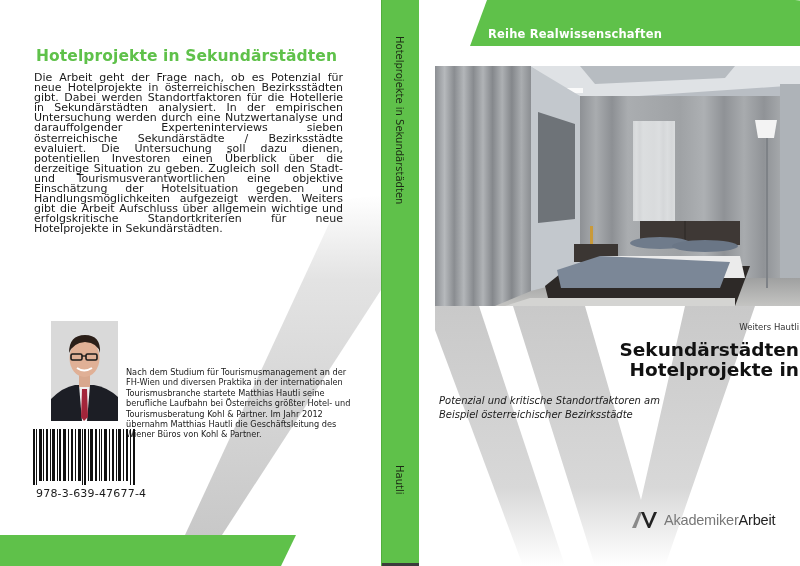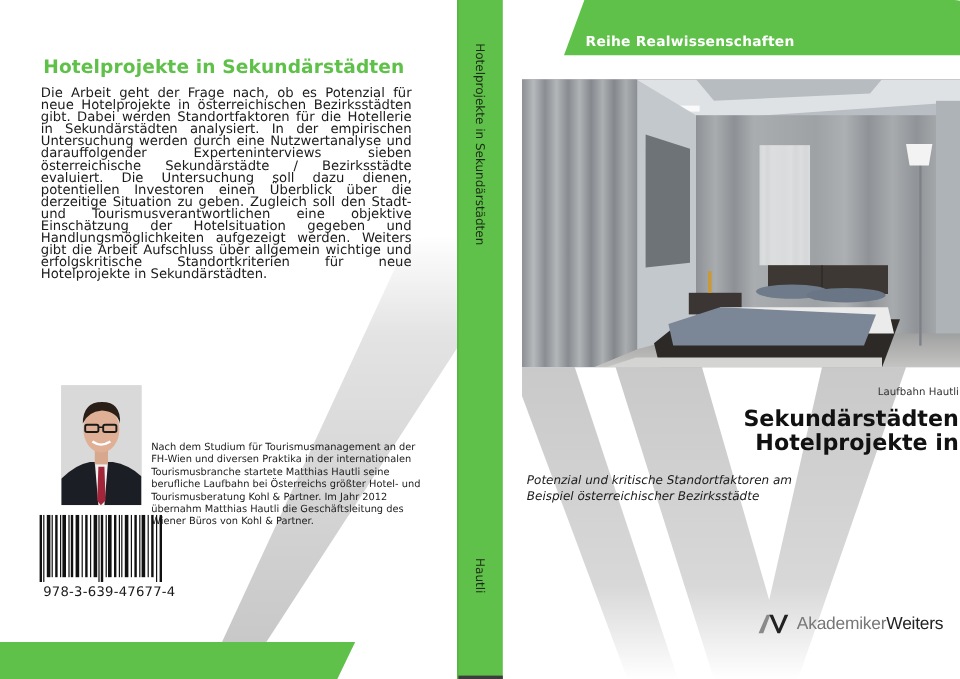--- a/index.html
+++ b/index.html
@@ -206,30 +206,30 @@
       <ellipse cx="270" cy="180" rx="33" ry="6" fill="#6a7686"></ellipse>
 
       <polygon points="110,220 135,200 315,200 300,240 115,240" fill="#2d2927"></polygon>
       <polygon points="165,190 305,190 310,212 170,212" fill="#ebebeb"></polygon>
       <polygon points="122,204 165,190 295,196 285,222 126,222" fill="#7b8797"></polygon>
 
       <polygon points="70,240 95,232 300,232 300,240" fill="#d4d4d2"></polygon>
     </svg>
   </div>
 
-  <div class="front-author">Laufbahn Hautli</div>
+  <div class="front-author">Weiters Hautli</div>
   <div class="front-title">
     <div>Sekundärstädten</div>
     <div>Hotelprojekte in</div>
   </div>
   <div class="front-subtitle">
     <div>Potenzial und kritische Standortfaktoren am</div>
     <div>Beispiel österreichischer Bezirksstädte</div>
   </div>
 
   <div class="publisher">
     <svg class="publisher-logo" viewBox="0 0 26 16" width="26" height="16">
       <polygon points="0,16 7,0 10,0 4,16" fill="#8a8a8a"></polygon>
       <polygon points="9,0 12,0 17,12 22,0 25,0 18,16 16,16" fill="#222"></polygon>
     </svg>
-    <span class="publisher-name"><span class="pub-light">Akademiker</span><span class="pub-dark">Weiters</span></span>
+    <span class="publisher-name"><span class="pub-light">Akademiker</span><span class="pub-dark">Arbeit</span></span>
   </div>
 </div>
 
 </body></html>

